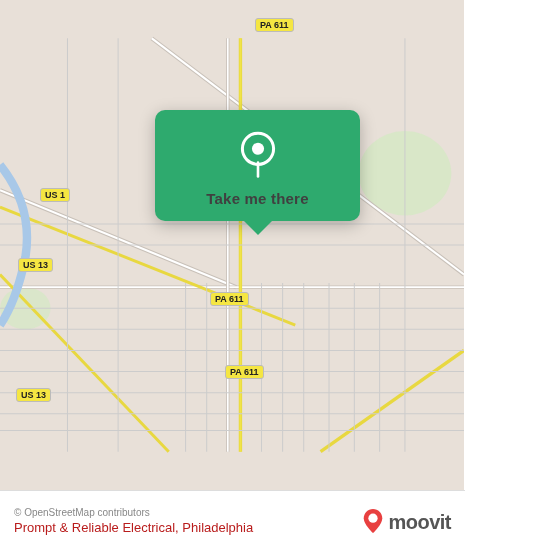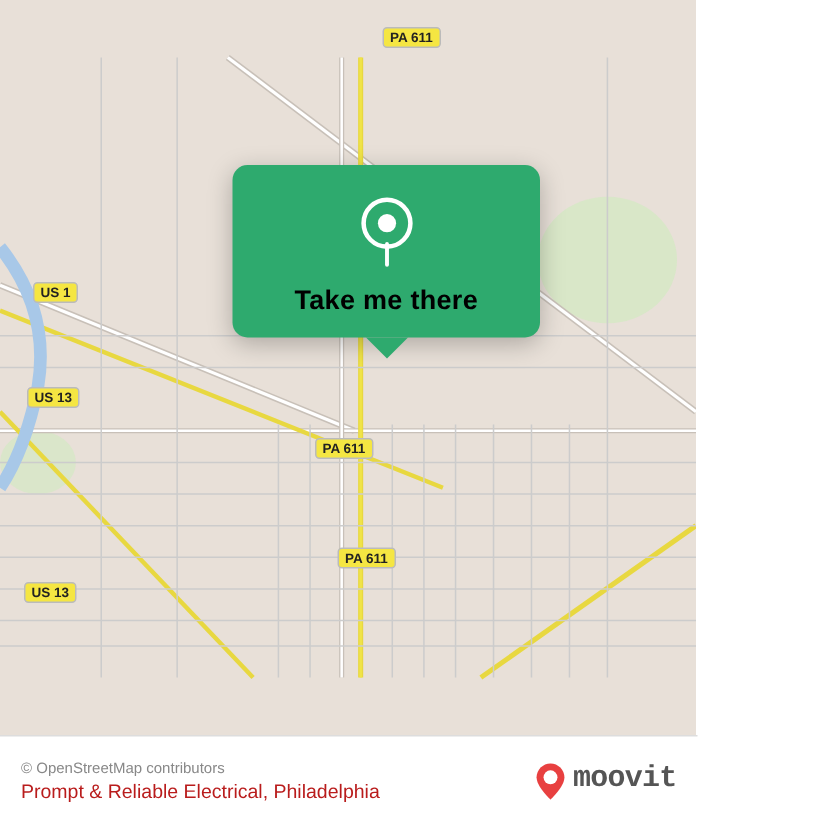--- a/index.html
+++ b/index.html
@@ -41,22 +41,22 @@
       box-shadow: 0 4px 16px rgba(0,0,0,0.25);
     }
 
     #popup-pin-icon {
       width: 52px;
       height: 52px;
       margin-bottom: 10px;
     }
 
     #popup-label {
-      color: #000000;
-      font-size: 18px;
+      color: #404040;
+      font-size: 15px;
       font-weight: 600;
       text-align: right;
       letter-spacing: 0.2px;
     }
 
     
     #popup-card::after {
       content: '';
       position: absolute;
       bottom: -14px;
@@ -91,23 +91,22 @@
     }
 
     #location-text {
       font-size: 13px;
       color: #b91c1c;
       font-weight: 400;
     }
 
     #moovit-logo {
       display: flex;
-      align-items: flex-start;
+      align-items: flex-end;
       gap: 4px;
-      font-family: Liberation Mono, monospace;
     }
 
     #moovit-pin {
       width: 22px;
       height: 26px;
     }
 
     #moovit-wordmark {
       font-size: 20px;
       font-weight: 700;
@@ -181,21 +180,21 @@
     <line x1="450" y1="290" x2="450" y2="490" stroke="#ccc" stroke-width="1.2"></line>
     <line x1="480" y1="0" x2="480" y2="490" stroke="#ccc" stroke-width="1.2"></line>
     <line x1="80" y1="0" x2="80" y2="490" stroke="#ccc" stroke-width="1.2"></line>
     <line x1="140" y1="0" x2="140" y2="490" stroke="#ccc" stroke-width="1.2"></line>
 
     <path d="M0 150 Q40 200 30 260 Q20 310 0 340" stroke="#a8c8e8" stroke-width="10" fill="none"></path>
   </svg>
 
   
   <div class="road-badge" style="top:18px; left:255px;">PA 611</div>
-  <div class="road-badge" style="top:188px; left:22px;">US 1</div>
+  <div class="road-badge" style="top:188px; left:40px;">US 1</div>
   <div class="road-badge" style="top:258px; left:18px;">US 13</div>
   <div class="road-badge" style="top:292px; left:210px;">PA 611</div>
   <div class="road-badge" style="top:365px; left:225px;">PA 611</div>
   <div class="road-badge" style="top:388px; left:16px;">US 13</div>
   <div class="road-badge" style="top:436px; left:486px; background:#f97316;">I 95</div>
 
   
   <div id="popup-card">
 
     <svg id="popup-pin-icon" viewBox="0 0 52 60" xmlns="http://www.w3.org/2000/svg">

